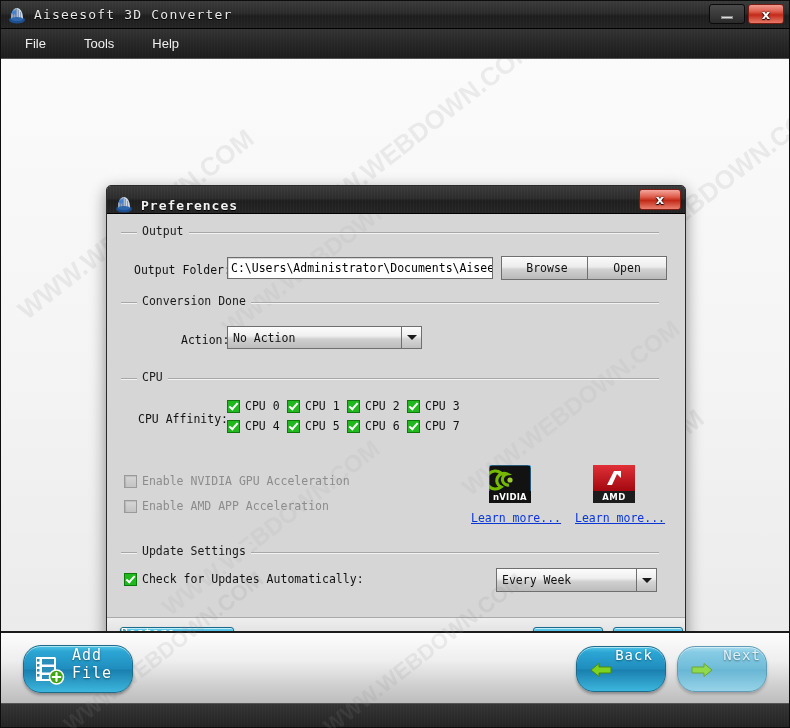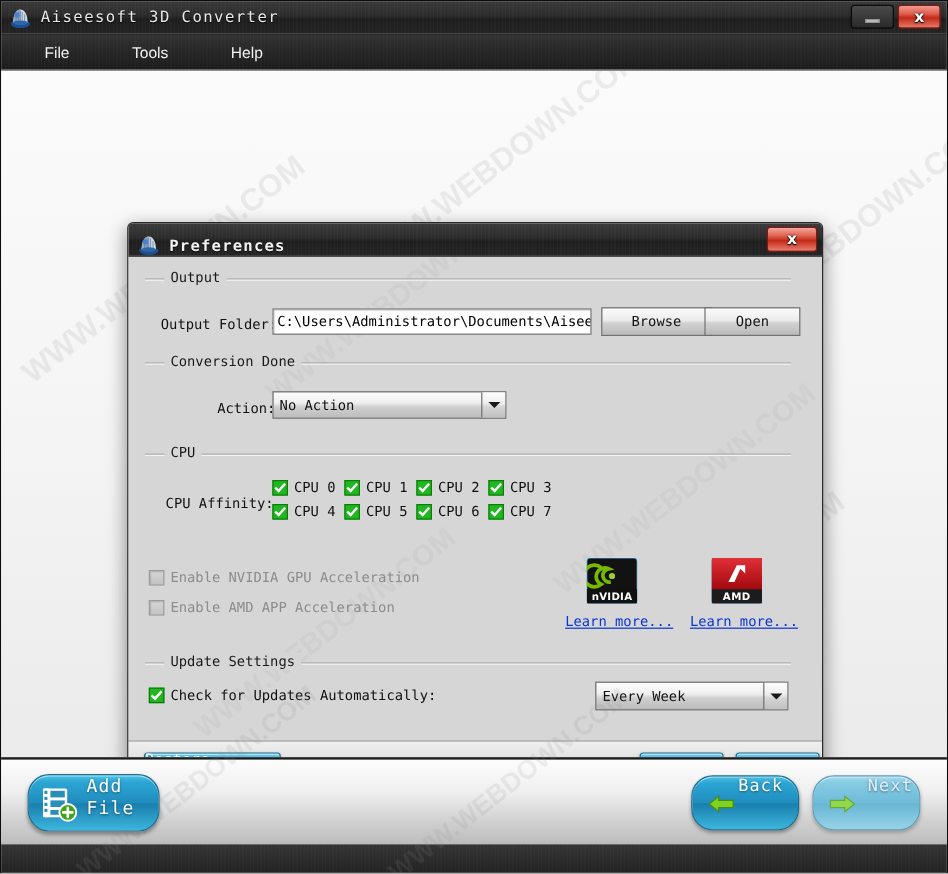--- a/index.html
+++ b/index.html
@@ -61,21 +61,21 @@
     color:#fff; font-weight:bold; font-size:13px; line-height:1;
     font-family:"DejaVu Sans", sans-serif;
     text-shadow:0 1px 1px #000, 0 0 2px #000;
   }
 
   
   #menu-bar {
     height:30px; flex:0 0 30px;
     background-image:repeating-linear-gradient(to right, rgba(255,255,255,0.02) 0px, rgba(255,255,255,0.02) 1px, transparent 1px, transparent 3px),
                      linear-gradient(to bottom,#333 0%,#262626 50%,#1c1c1c 100%);
-    display:flex; align-items:center; padding-left:32px; gap:44px;
+    display:flex; align-items:center; padding-left:20px; gap:30px;
     border-bottom:1px solid #555;
   }
   .menu-item {
     color:#f0f0f0; font-size:13px;
     font-family:"Liberation Sans", sans-serif;
     cursor:pointer; padding:3px 4px;
   }
 
   
   #main-area {

